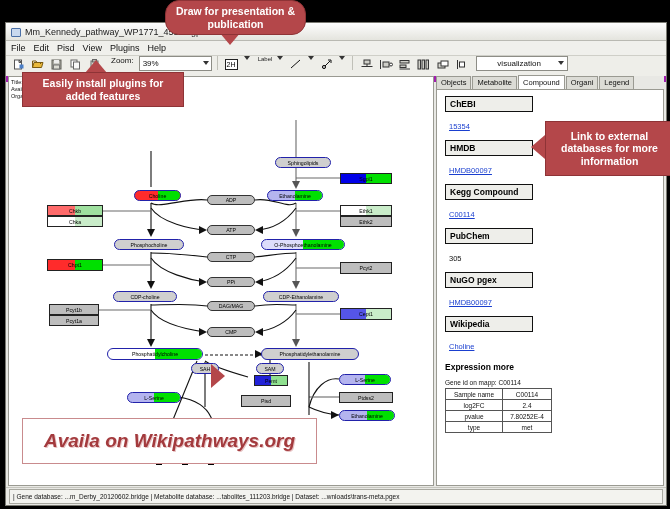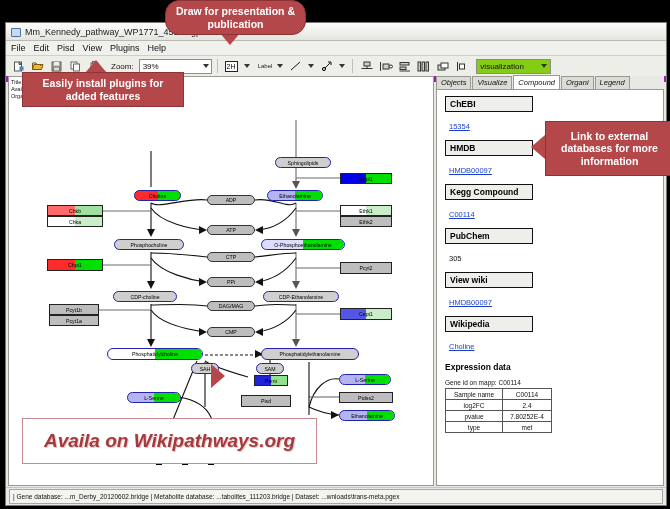--- a/index.html
+++ b/index.html
@@ -13,34 +13,34 @@
             display:flex;align-items:center;padding:0 4px;}
   .titlebar .tb-icon{width:11px;height:11px;margin-right:4px;position:relative;}
   .titlebar .tb-icon:before{content:"";position:absolute;left:1px;top:2px;width:8px;height:7px;
             border:1px solid #4a6fa5;background:#c9d9ee;border-radius:1px;}
   .title-text{font-size:9px;color:#1a1a1a;white-space:nowrap;}
 
   .menubar{height:14px;background:#f0f0ec;border-bottom:1px solid #cfcfc8;display:flex;align-items:center;
            padding-left:5px;gap:8px;}
   .menubar span{font-size:9px;color:#111;cursor:default;}
 
-  .toolbar{height:20px;background:#eeeee9;border-bottom:6px solid #a21caf;display:flex;align-items:center;
+  .toolbar{height:20px;background:#eeeee9;border-bottom:6px solid #a21caf;display:flex;
            padding-left:4px;gap:2px;}
   .tbtn{width:15px;height:15px;border:1px solid transparent;display:flex;align-items:center;justify-content:center;}
   .tbtn svg{display:block;}
   .tsep{width:1px;height:14px;background:#c0c0b8;margin:0 3px;}
   .zoomlabel{font-size:8px;color:#111;margin:0 3px 0 6px;}
   .zoomcombo{width:68px;height:13px;background:#fff;border:1px solid #8d8d86;font-size:8px;color:#111;
              display:flex;align-items:center;padding-left:3px;position:relative;}
   .zoomcombo .arw{position:absolute;right:2px;top:4px;width:0;height:0;border-left:3px solid transparent;
              border-right:3px solid transparent;border-top:4px solid #333;}
   .dd-arw{width:0;height:0;border-left:3px solid transparent;border-right:3px solid transparent;
              border-top:4px solid #333;margin:0 2px;}
-  .viscombo{width:70px;height:13px;background:#84cc16;border:1px solid #8d8d86;font-size:8px;color:#111;
-             display:flex;align-items:center;padding-left:3px;position:relative;margin-left:4px;}
+  .viscombo{width:70px;height:13px;background:#ffffff;border:1px solid #8d8d86;font-size:8px;color:#111;
+             display:flex;align-items:center;padding-left:20px;position:relative;margin-left:4px;}
   .viscombo .arw{position:absolute;right:3px;top:4px;width:0;height:0;border-left:3px solid transparent;
              border-right:3px solid transparent;border-top:4px solid #333;}
 
   .body-area{position:absolute;left:0;top:52px;right:0;bottom:18px;display:flex;}
   
   .canvas{position:relative;width:424px;background:#fff;border:1px solid #9a9a92;margin:1px 0 1px 2px;overflow:hidden;}
   .canvas-info{position:absolute;left:2px;top:2px;font-size:5.5px;line-height:7px;color:#111;}
 
   
   .met{position:absolute;border:1.4px solid #2222aa;border-radius:9px;background:#cfcfcf;
@@ -50,21 +50,21 @@
        display:flex;align-items:center;justify-content:center;font-size:5.2px;color:#000;
        box-sizing:border-box;white-space:nowrap;}
   .gene{position:absolute;border:1.2px solid #222;background:#bdbdbd;display:flex;align-items:center;
        justify-content:center;font-size:5.2px;color:#000;box-sizing:border-box;white-space:nowrap;}
   .lbl{position:relative;z-index:3;}
   .half{position:absolute;top:0;bottom:0;z-index:1;}
   .sel-handle{position:absolute;width:4px;height:4px;background:#ffe400;border:1px solid #000;z-index:9;}
 
   
   .side{flex:1;display:flex;flex-direction:column;margin:1px 2px 1px 2px;}
-  .tabs{display:flex;align-items:flex-end;height:13px;border-bottom:1px solid #9a9a92;background:#e8e8e4;font-style:italic;}
+  .tabs{display:flex;align-items:flex-end;height:13px;border-bottom:1px solid #9a9a92;background:#e8e8e4;}
   .tab{font-size:7.5px;color:#111;padding:1px 4px;border:1px solid #9a9a92;border-bottom:none;
        background:#dcdcd6;margin-right:1px;height:10px;line-height:10px;}
   .tab.active{background:#fff;font-weight:normal;height:11px;line-height:11px;}
   .side-body{flex:1;background:#fff;border:1px solid #9a9a92;border-top:none;overflow:hidden;
        padding:6px 0 0 8px;position:relative;}
   .dbbox{width:88px;border:1px solid #111;background:#eeeeea;font-size:8.5px;font-weight:bold;color:#000;
        padding:2px 4px;box-sizing:border-box;margin-bottom:3px;}
   .dblink{font-size:7.5px;color:#1a3fcf;text-decoration:underline;margin:0 0 9px 4px;display:inline-block;}
   .dbplain{font-size:7.5px;color:#111;margin:0 0 9px 4px;display:inline-block;}
   .exp-h{font-size:8.5px;font-weight:bold;color:#000;margin:2px 0 7px 0;}
@@ -435,46 +435,46 @@
           <div class="sel-handle" style="left:52px;top:8px;"></div>
           <div class="sel-handle" style="left:0;top:16px;"></div>
           <div class="sel-handle" style="left:26px;top:16px;"></div>
           <div class="sel-handle" style="left:52px;top:16px;"></div>
         </div>
       </div>
 
       <div class="side">
         <div class="tabs">
           <div class="tab">Objects</div>
-          <div class="tab">Visualize</div>
+          <div class="tab">Metabolite</div>
           <div class="tab active">Compound</div>
           <div class="tab">Organi</div>
           <div class="tab">Legend</div>
         </div>
 
         <div class="side-body">
           <div class="dbbox">ChEBI</div>
           <a class="dblink" href="#">15354</a>
 
           <div class="dbbox">HMDB</div>
           <a class="dblink" href="#">HMDB00097</a>
 
           <div class="dbbox">Kegg Compound</div>
           <a class="dblink" href="#">C00114</a>
 
           <div class="dbbox">PubChem</div>
           <span class="dbplain">305</span>
 
-          <div class="dbbox">View wiki</div>
+          <div class="dbbox">NuGO pgex</div>
           <a class="dblink" href="#">HMDB00097</a>
 
           <div class="dbbox">Wikipedia</div>
           <a class="dblink" href="#">Choline</a>
 
-          <div class="exp-h">Expression data</div>
+          <div class="exp-h">Expression more</div>
           <div class="gid">Gene id on mapp: C00114</div>
 
           <table class="expt">
             <tbody>
                 <tr>
               <td class="k">Sample name</td>
               <td class="v">C00114</td>
             </tr>
             <tr>
               <td class="k">log2FC</td>

